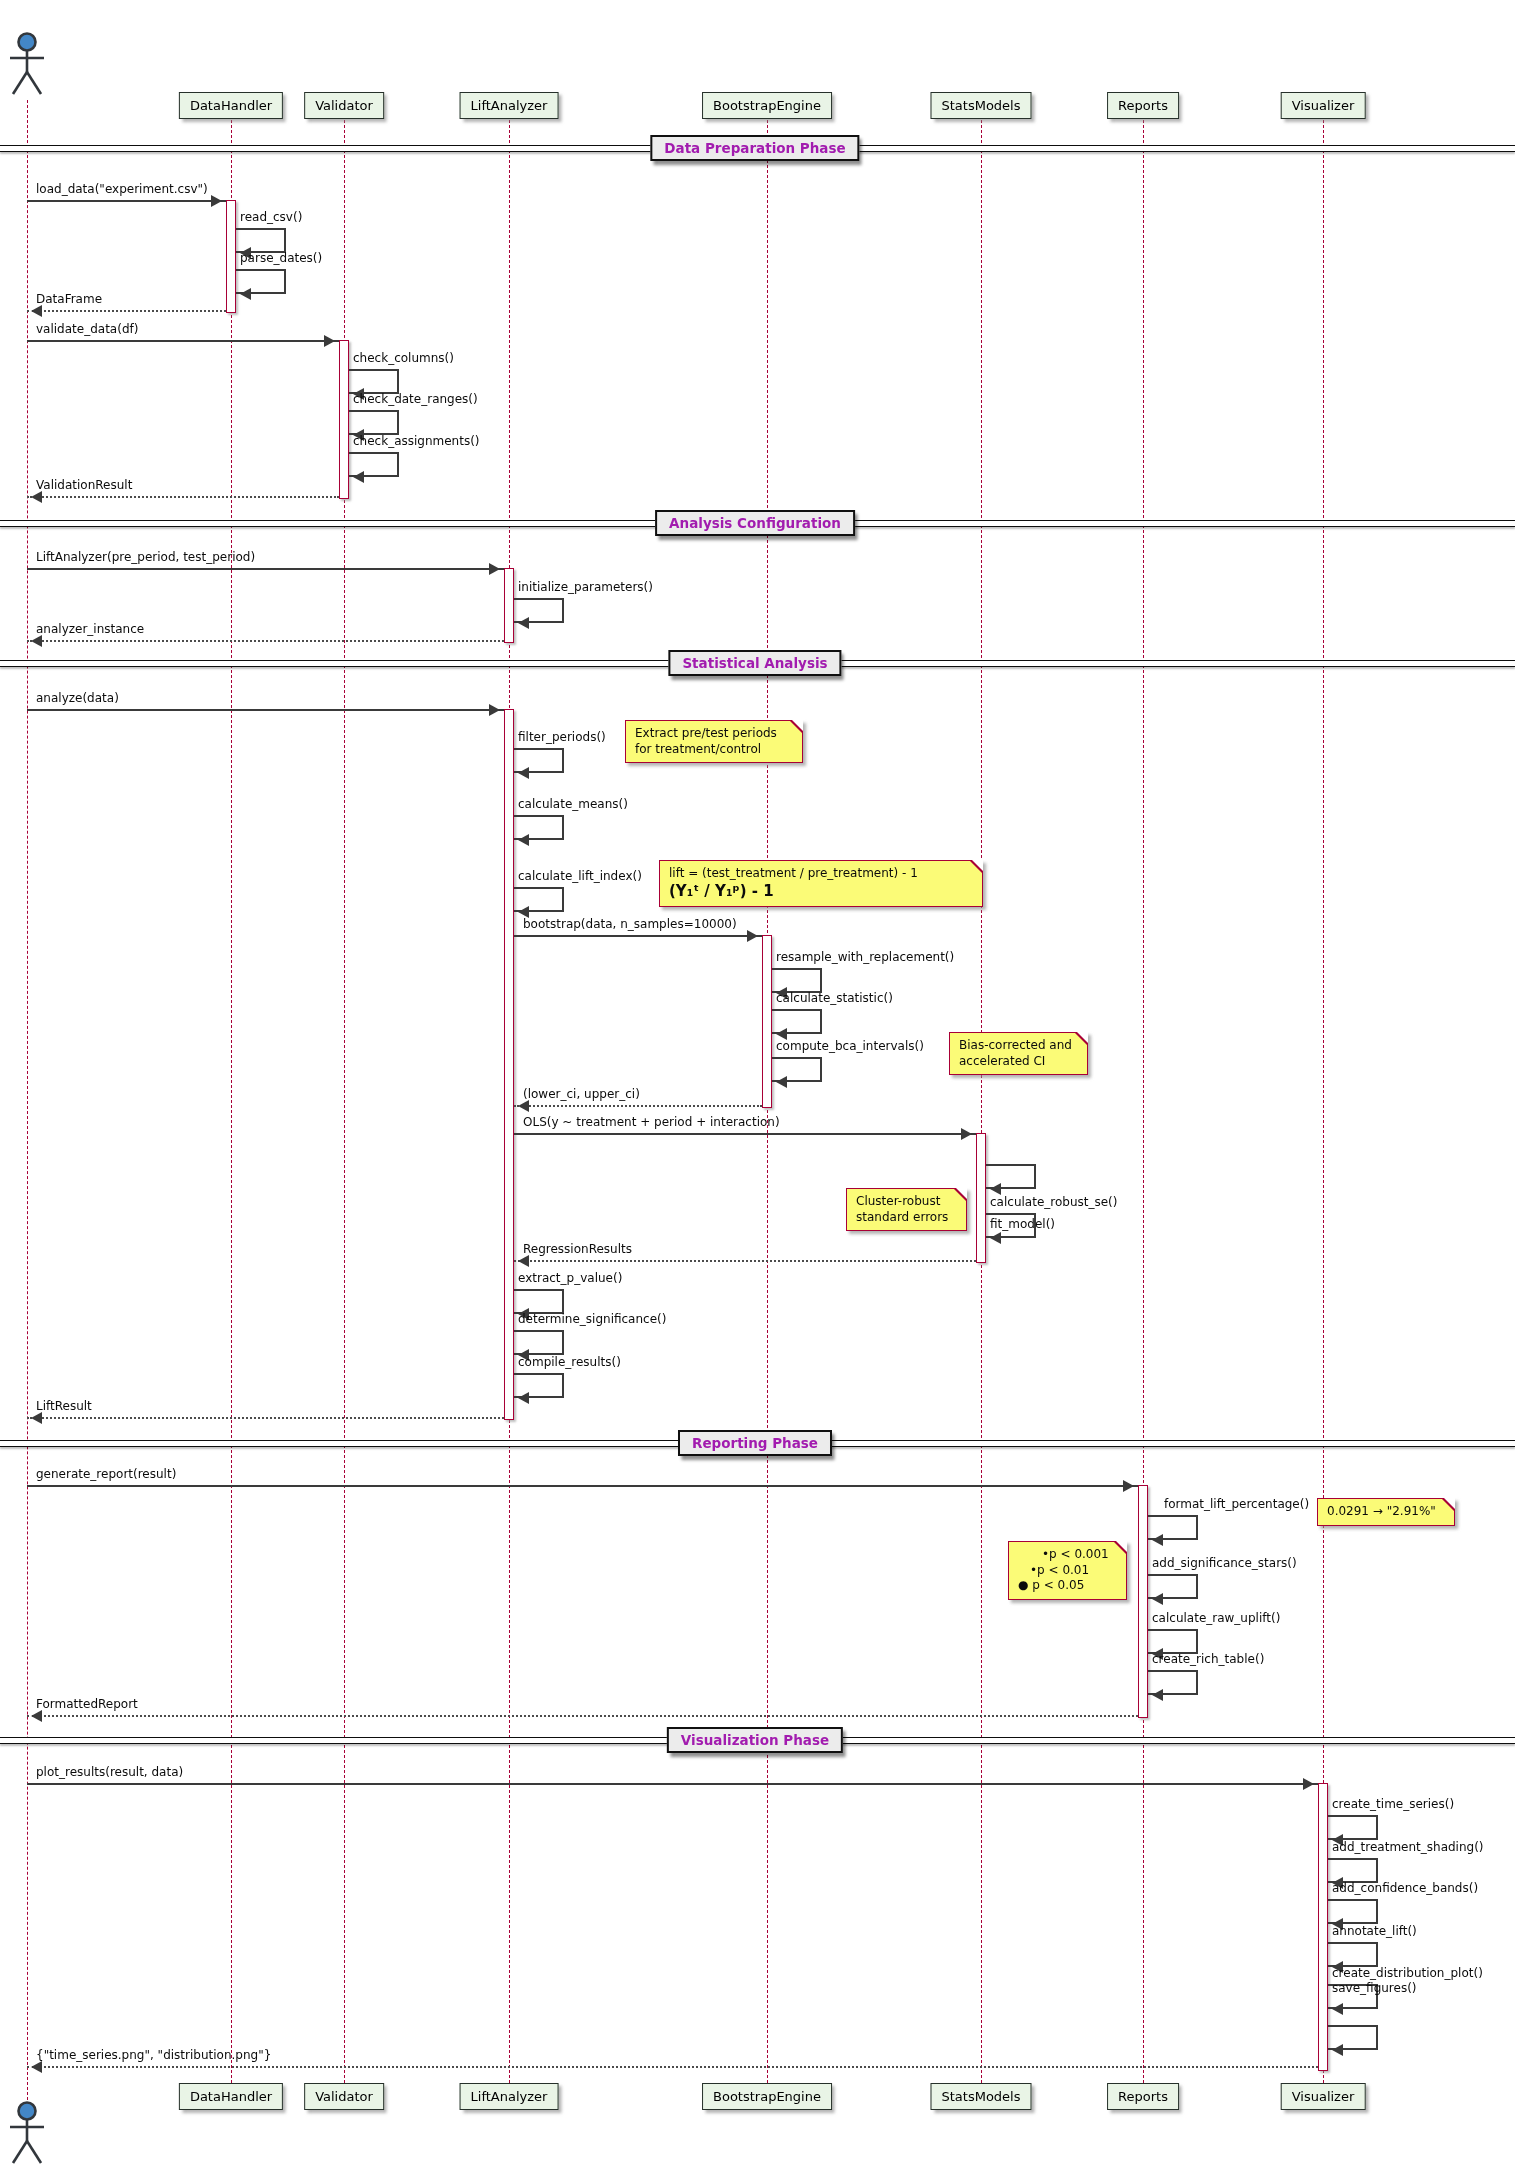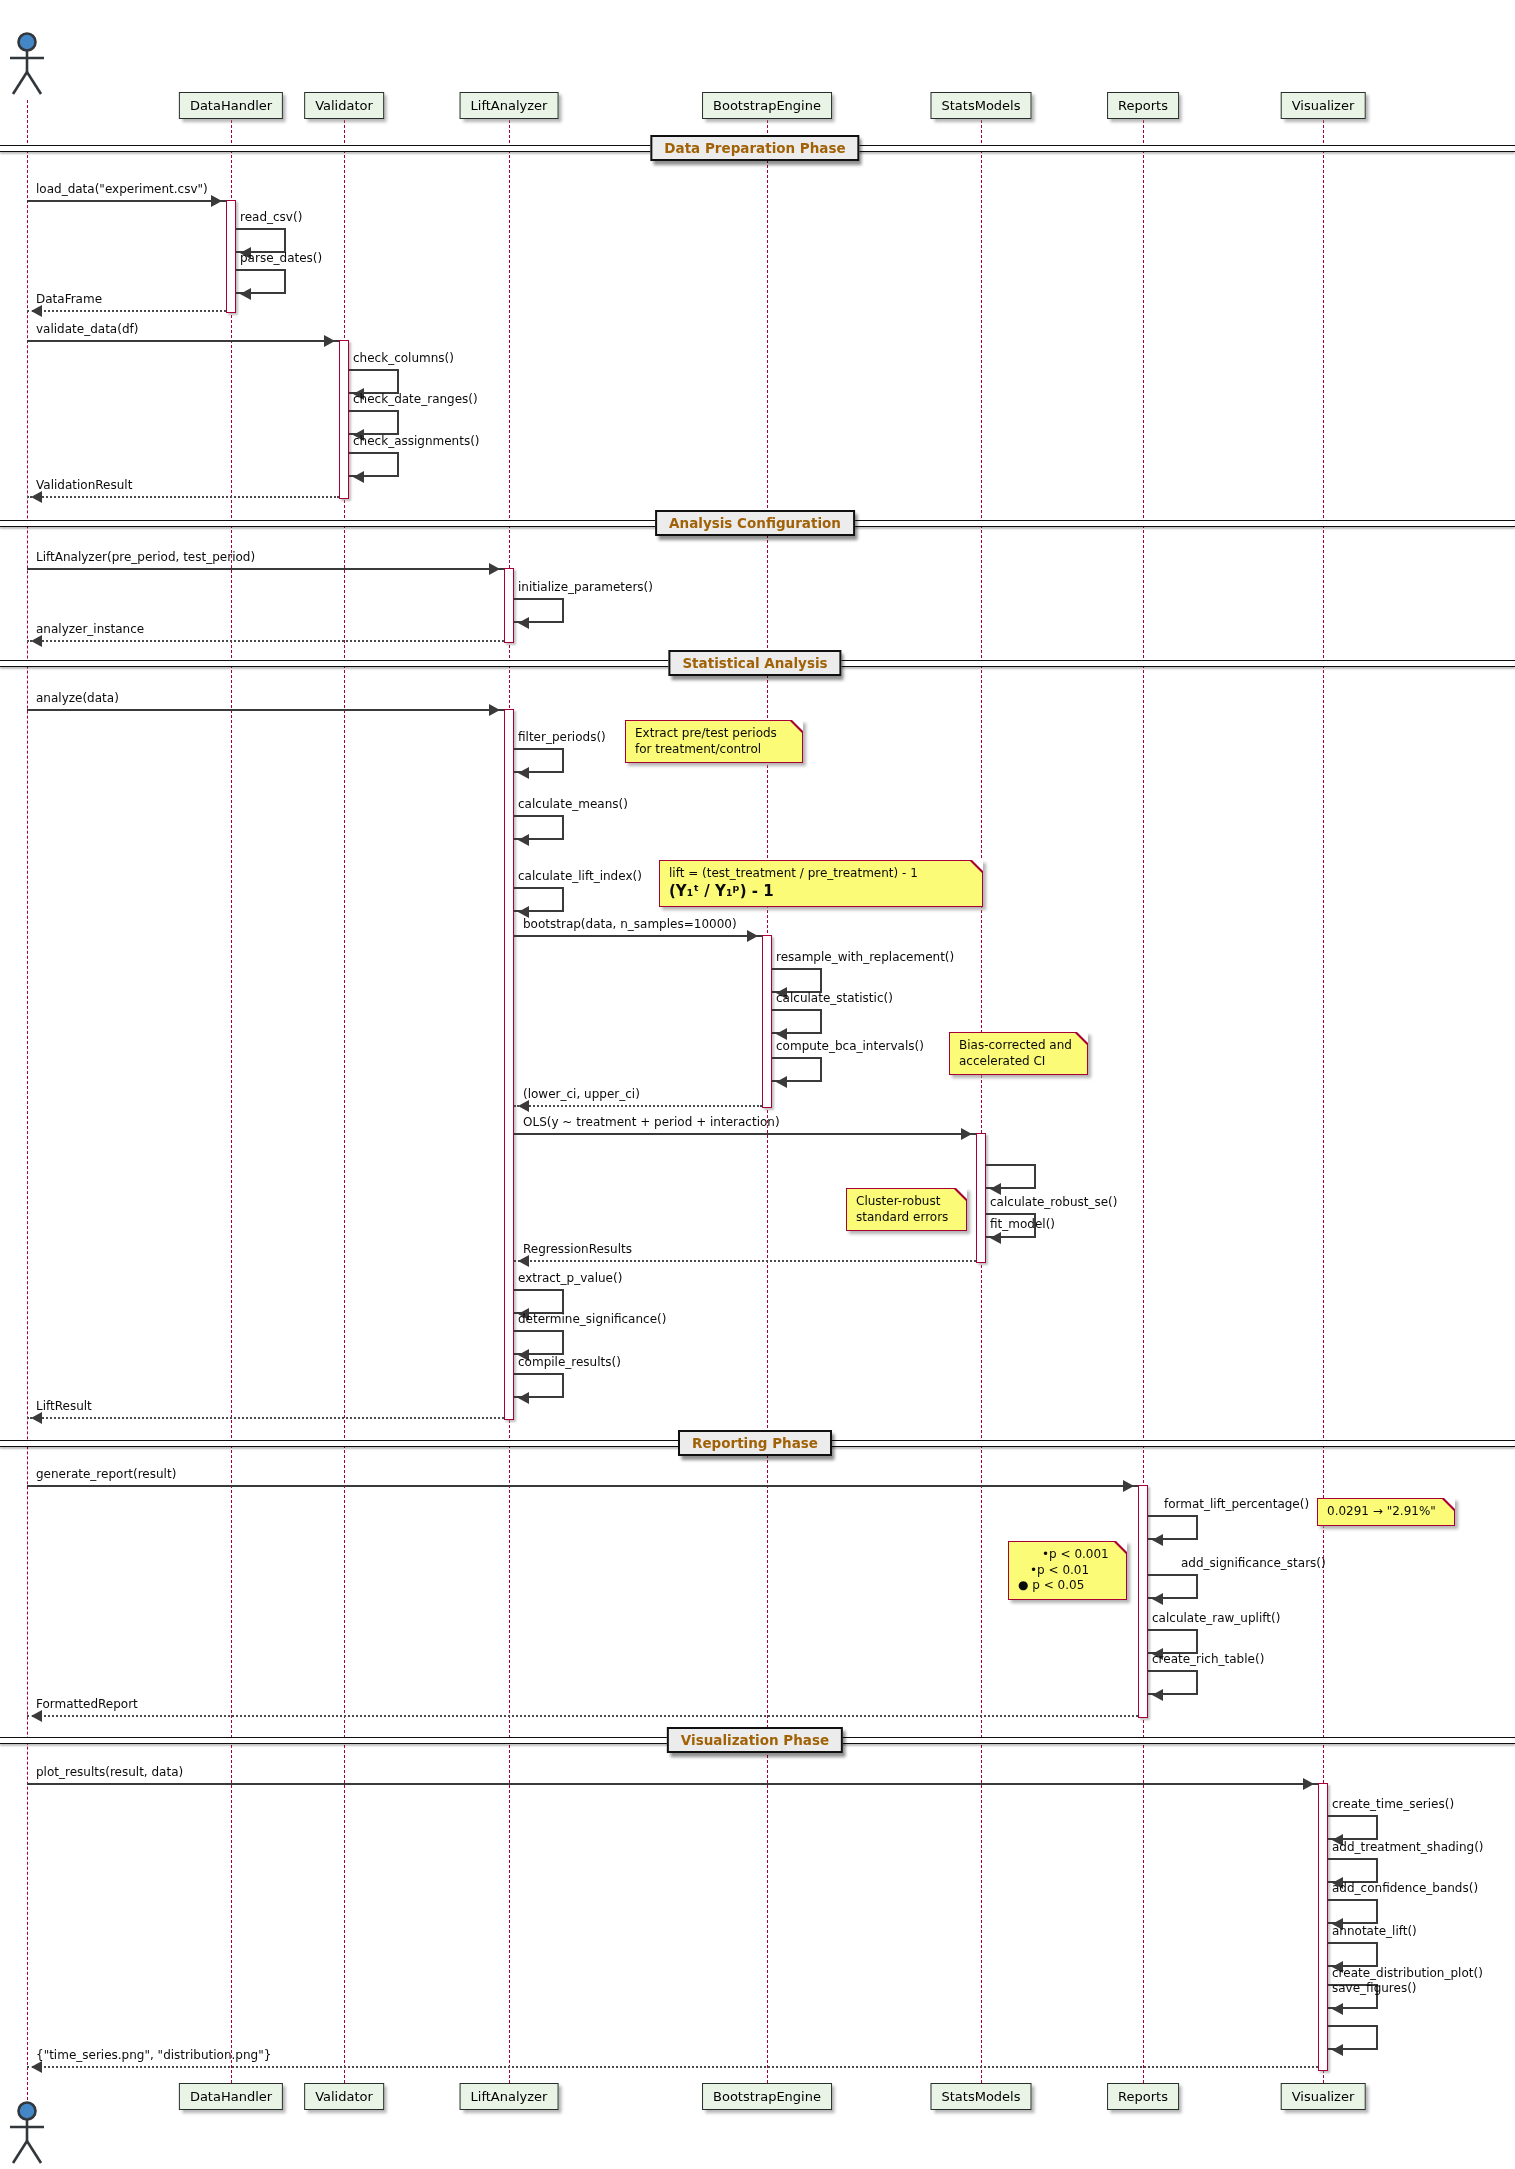--- a/index.html
+++ b/index.html
@@ -6,21 +6,21 @@
   #stage{position:relative;width:1515px;height:2169px;background:#fff;overflow:hidden;
          font-family:"DejaVu Sans","Liberation Sans",sans-serif;color:#101010;}
   .title{position:absolute;top:8px;left:0;width:100%;text-align:center;
          font-size:15px;font-weight:bold;color:#000;z-index:7;}
   .lifeline{position:absolute;width:0;border-left:1px dashed #A80036;z-index:1;}
   .divider{position:absolute;left:0;width:1515px;height:5px;background:#fff;
            border-top:1px solid #0d0d0d;border-bottom:1px solid #0d0d0d;
            box-shadow:0 2px 2px rgba(0,0,0,0.25);z-index:2;}
   .divider-label{position:absolute;transform:translate(-50%,-50%);background:#ECECEC;
            border:2px solid #101010;font-weight:bold;font-size:13.5px;padding:3px 12px;
-           box-shadow:3px 4px 3px rgba(0,0,0,0.45);white-space:nowrap;z-index:6;color:#a16207;}
+           box-shadow:3px 4px 3px rgba(0,0,0,0.45);white-space:nowrap;z-index:6;color:#a21caf;}
   .participant{position:absolute;transform:translateX(-50%);background:#E9F4E6;
            border:1.4px solid #26302a;padding:5px 10px;font-size:13px;white-space:nowrap;
            box-shadow:3px 3px 3px rgba(130,130,130,0.6);z-index:5;color:#000;}
   .activation{position:absolute;width:8px;background:#fff;border:1.3px solid #A80036;
            box-shadow:2px 2px 2px rgba(140,140,140,0.55);z-index:3;}
   .msg-line{position:absolute;height:0;border-top:2px solid #3A3A3A;z-index:4;}
   .msg-line.return{border-top:2px dotted #4b4b4b;}
   .msg-line.dir-right::after{content:"";position:absolute;right:-2px;top:-7px;
            border:6px solid transparent;border-left:11px solid #3A3A3A;}
   .msg-line.dir-left::after{content:"";position:absolute;left:-2px;top:-7px;
@@ -156,21 +156,21 @@
     <div class="msg-label" style="left: 518px; top: 1312px;">determine_significance()</div>
     <div class="self-box" style="left: 514px; top: 1373px;"></div>
     <div class="msg-label" style="left: 518px; top: 1355px;">compile_results()</div>
     <div class="msg-line return dir-left" style="left: 27px; top: 1417px; width: 477px;"></div>
     <div class="msg-label" style="left: 36px; top: 1399px;">LiftResult</div>
     <div class="msg-line dir-right" style="left: 27px; top: 1485px; width: 1111px;"></div>
     <div class="msg-label" style="left: 36px; top: 1467px;">generate_report(result)</div>
     <div class="self-box" style="left: 1148px; top: 1515px;"></div>
     <div class="msg-label" style="left: 1152px; top: 1497px; margin-left: 12px;">format_lift_percentage()</div>
     <div class="self-box" style="left: 1148px; top: 1574px;"></div>
-    <div class="msg-label" style="left: 1181px; top: 1556px;">add_significance_stars()</div>
+    <div class="msg-label" style="left: 1152px; top: 1556px;">add_significance_stars()</div>
     <div class="self-box" style="left: 1148px; top: 1629px;"></div>
     <div class="msg-label" style="left: 1152px; top: 1611px;">calculate_raw_uplift()</div>
     <div class="self-box" style="left: 1148px; top: 1670px;"></div>
     <div class="msg-label" style="left: 1152px; top: 1652px;">create_rich_table()</div>
     <div class="msg-line return dir-left" style="left: 27px; top: 1715px; width: 1111px;"></div>
     <div class="msg-label" style="left: 36px; top: 1697px;">FormattedReport</div>
     <div class="msg-line dir-right" style="left: 27px; top: 1783px; width: 1291px;"></div>
     <div class="msg-label" style="left: 36px; top: 1765px;">plot_results(result, data)</div>
     <div class="self-box" style="left: 1328px; top: 1815px;"></div>
     <div class="msg-label" style="left: 1332px; top: 1797px;">create_time_series()</div>

